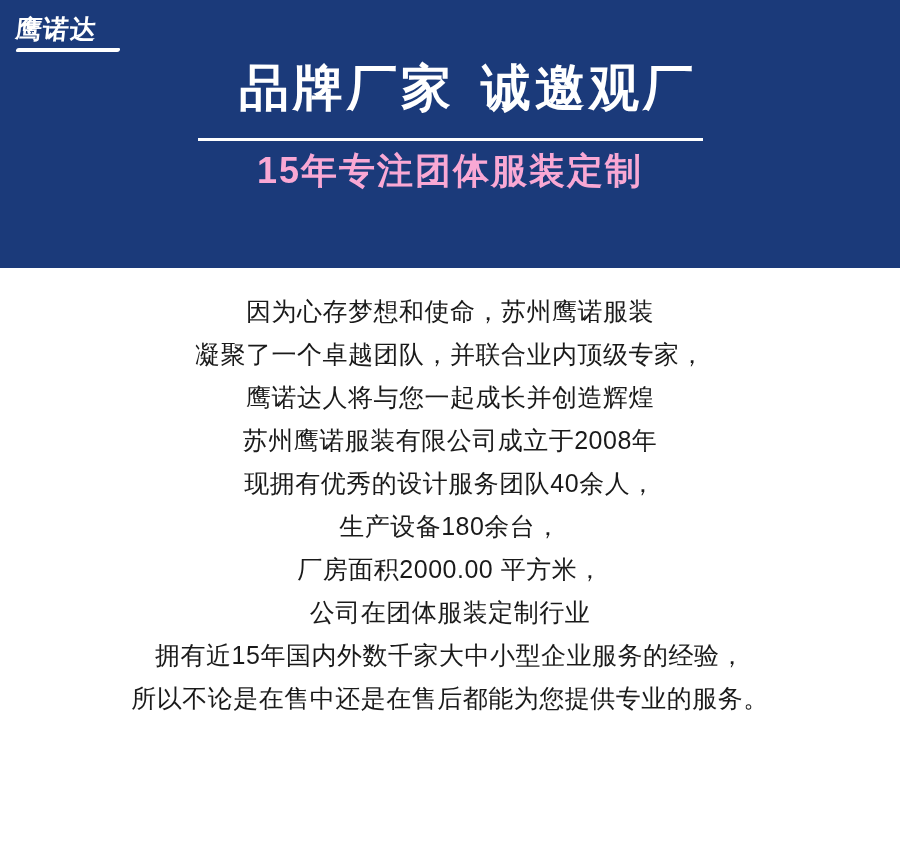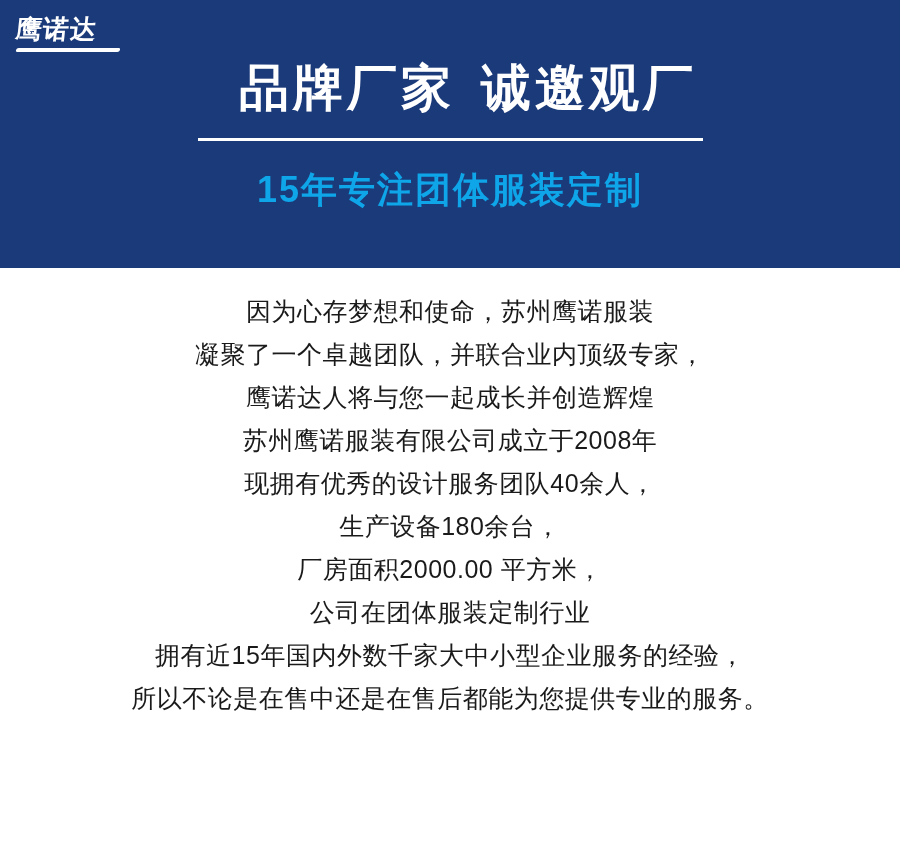--- a/index.html
+++ b/index.html
@@ -78,24 +78,24 @@
   }
   .banner-rule {
     width: 505px;
     height: 3px;
     background: #ffffff;
     margin: 18px auto 0 auto;
   }
   .banner-sub {
     font-size: 36px;
     font-weight: bold;
-    color: #0ea5e9;
+    color: #f9a8d4;
     letter-spacing: 2px;
     line-height: 52px;
-    margin-top: 23px;
+    margin-top: 4px;
     white-space: nowrap;
   }
 
   
   .content {
     width: 900px;
     padding-top: 22px;
     box-sizing: border-box;
     text-align: center;
   }

